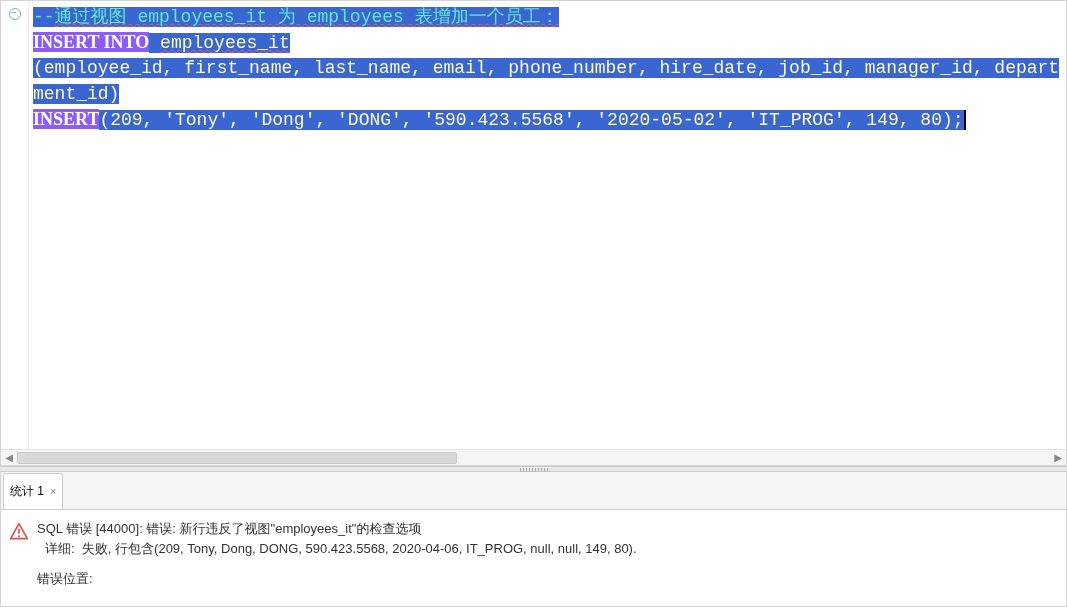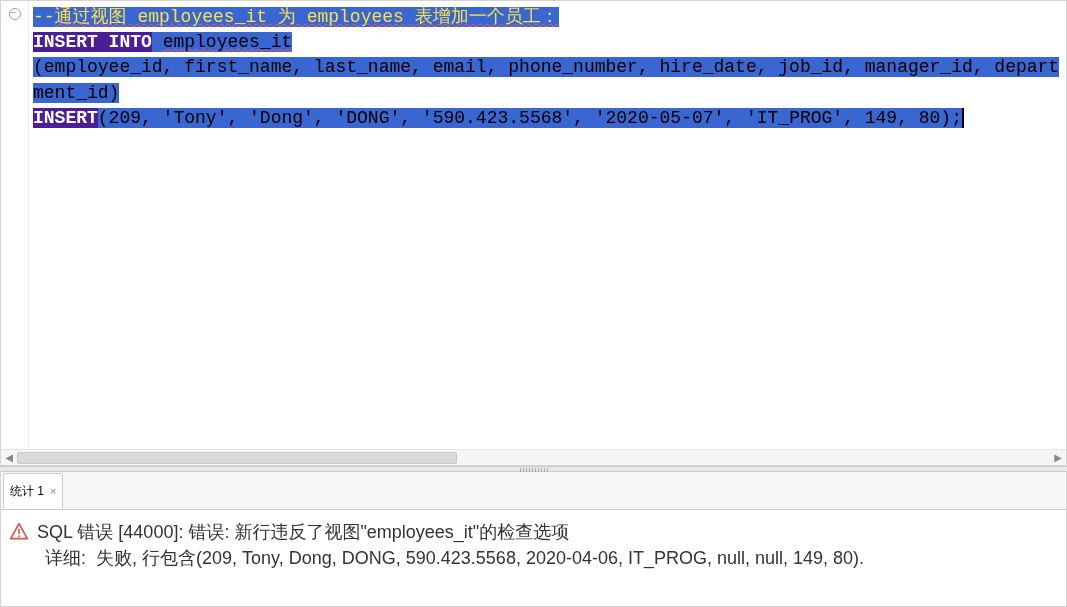--- a/index.html
+++ b/index.html
@@ -56,31 +56,32 @@
       font-family: "Consolas", "Courier New", monospace;
       font-size: 18px;
       line-height: 1.4;
       padding: 4px 4px;
       white-space: pre-wrap;
       word-break: break-all;
       overflow-x: auto;
     }
     .sel {
       background: #3a66d1;
-      color: #000000;
+      color: #fef9c3;
     }
     .comment-sel {
       background: #3a66d1;
-      color: #fde047;
+      color: #5eead4;
       text-align: center;
     }
     .kw-sel {
-      background: #4c1d95;
+      background: #8b5cf6;
       color: #fff;
       font-weight: bold;
+      font-family: Liberation Serif, serif;
     }
     .wavy {
       text-decoration: underline wavy rgba(255,90,90,0.9);
       text-decoration-thickness: 1px;
     }
     .cursor {
       border-right: 2px solid #000;
     }
     .hscroll {
       height: 16px;
@@ -156,21 +157,21 @@
     .tab .close-x {
       margin-left: 6px;
       font-size: 11px;
       color: #888;
     }
     .error-body {
       flex: 1;
       padding: 10px 8px 6px 8px;
       display: flex;
       gap: 8px;
-      font-size: 18px;
+      font-size: 13px;
       color: #333;
     }
     .warn-icon {
       width: 20px;
       height: 20px;
       flex-shrink: 0;
       margin-top: 2px;
     }
     .error-text .line1 { margin-bottom: 2px; }
     .error-text .line2 { margin-left: 8px; margin-bottom: 12px; }
@@ -188,21 +189,21 @@
 <body>
 
 <div class="editor-pane">
   <div class="editor-content">
     <div class="gutter">
       <span class="fold-marker" title="toggle fold"></span>
     </div>
     <div class="code-area"><span class="comment-sel"><span>--</span><span class="wavy">通过视图 employees_it 为 employees 表增加一个员工：</span></span>
 <span class="kw-sel">INSERT INTO</span><span class="sel"> </span><span class="sel wavy">employees_it</span>
 <span class="sel">(employee_id, first_name, last_name, email, phone_number, hire_date, job_id, manager_id, department_id)</span>
-<span class="kw-sel">INSERT</span><span class="sel cursor">(209, 'Tony', 'Dong', 'DONG', '590.423.5568', '2020-05-07', 'IT_PROG', 149, 80);</span></div>
+<span class="kw-sel">INSERT</span><span class="sel cursor">(209, 'Tony', 'Dong', 'DONG', '590.423.5568', '2020-05-02', 'IT_PROG', 149, 80);</span></div>
   </div>
   <div class="hscroll">
     <span class="arrow-l">◀</span>
     <div class="thumb"></div>
     <span class="arrow-r">▶</span>
   </div>
 </div>
 
 <div class="divider">
   <div class="grip"></div>
@@ -219,15 +220,16 @@
     <svg class="warn-icon" viewBox="0 0 24 24">
       <path d="M12 2 L22 20 L2 20 Z" fill="none" stroke="#d9534f" stroke-width="2" stroke-linejoin="round"></path>
       <line x1="12" y1="8" x2="12" y2="14" stroke="#d9534f" stroke-width="2"></line>
       <circle cx="12" cy="17" r="1.2" fill="#d9534f"></circle>
     </svg>
     <div class="error-text">
       <div class="line1">SQL 错误 [44000]: 错误: 新行违反了视图"employees_it"的检查选项</div>
       <div class="line2">
         <span>详细:</span>&nbsp;&nbsp;<span>失败, 行包含(209, Tony, Dong, DONG, 590.423.5568, 2020-04-06, IT_PROG, null, null, 149, 80).</span>
       </div>
+      <div class="line3">错误位置:</div>
     </div>
   </div>
 </div>
 
 </body></html>

